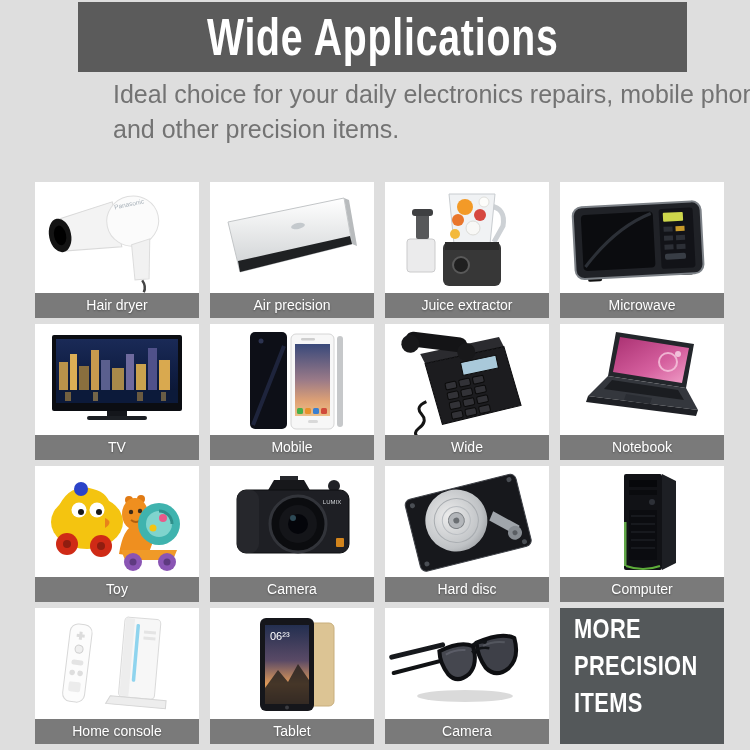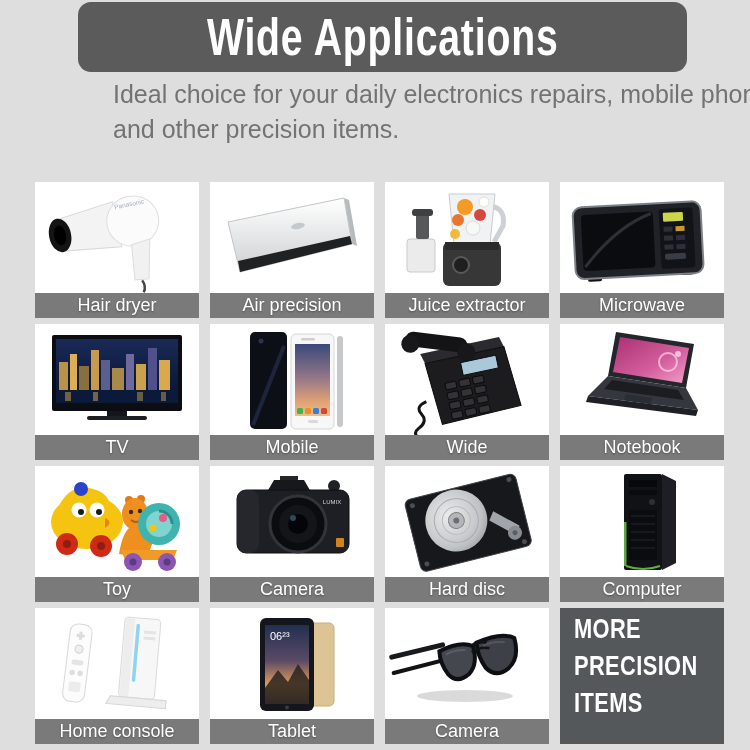--- a/index.html
+++ b/index.html
@@ -4,42 +4,42 @@
 <style>
   html,body{margin:0;padding:0;}
   body{
     width:750px;height:750px;overflow:hidden;position:relative;
     background:var(--page-background,#dedede);
     font-family:"Liberation Sans",sans-serif;
   }
   .banner{
     position:absolute;left:78px;top:2px;width:609px;height:70px;
     background:var(--banner-background,#5b5b5b);
-    display:flex;align-items:center;justify-content:center;border-radius:13px;
+    display:flex;align-items:center;justify-content:center;
   }
   .banner .title{
     margin:0;color:var(--banner-text,#fff);font-size:49px;font-weight:bold;
     white-space:nowrap;letter-spacing:1px;transform:scaleX(0.8) scaleY(1.05);
   }
   .subtitle{
     position:absolute;left:79px;top:77px;width:660px;
     color:var(--subtitle-text,#737373);font-size:25px;line-height:35px;margin-left:34px;
   }
   .grid{
     position:absolute;left:35px;top:182px;
     display:grid;grid-template-columns:repeat(4,164px);grid-auto-rows:136px;
     column-gap:11px;row-gap:6px;
   }
   .cell{position:relative;background:var(--cell-background,#fff);overflow:hidden;}
   .photo{position:absolute;left:0;top:0;width:164px;height:111px;display:block;}
   .photo svg{display:block;width:164px;height:111px;}
   .label{
     position:absolute;left:0;right:0;bottom:0;height:25px;line-height:25px;
     background:var(--label-bar-background,#787878);
-    color:var(--label-text,#fff);font-size:18px;text-align:center;
+    color:var(--label-text,#fff);font-size:14px;text-align:center;
     text-shadow:0 1px 2px rgba(0,0,0,.35);white-space:nowrap;overflow:hidden;
   }
   .more-cell{background:var(--more-block-background,#54585a);padding:2px 0 0 14px;box-sizing:border-box;}
   .more-line{
     color:var(--more-text,#fff);font-weight:bold;font-size:28px;line-height:37px;
     transform:scaleX(0.78);transform-origin:left center;letter-spacing:.5px;white-space:nowrap;
   }
 </style>
 </head>
 <body>

